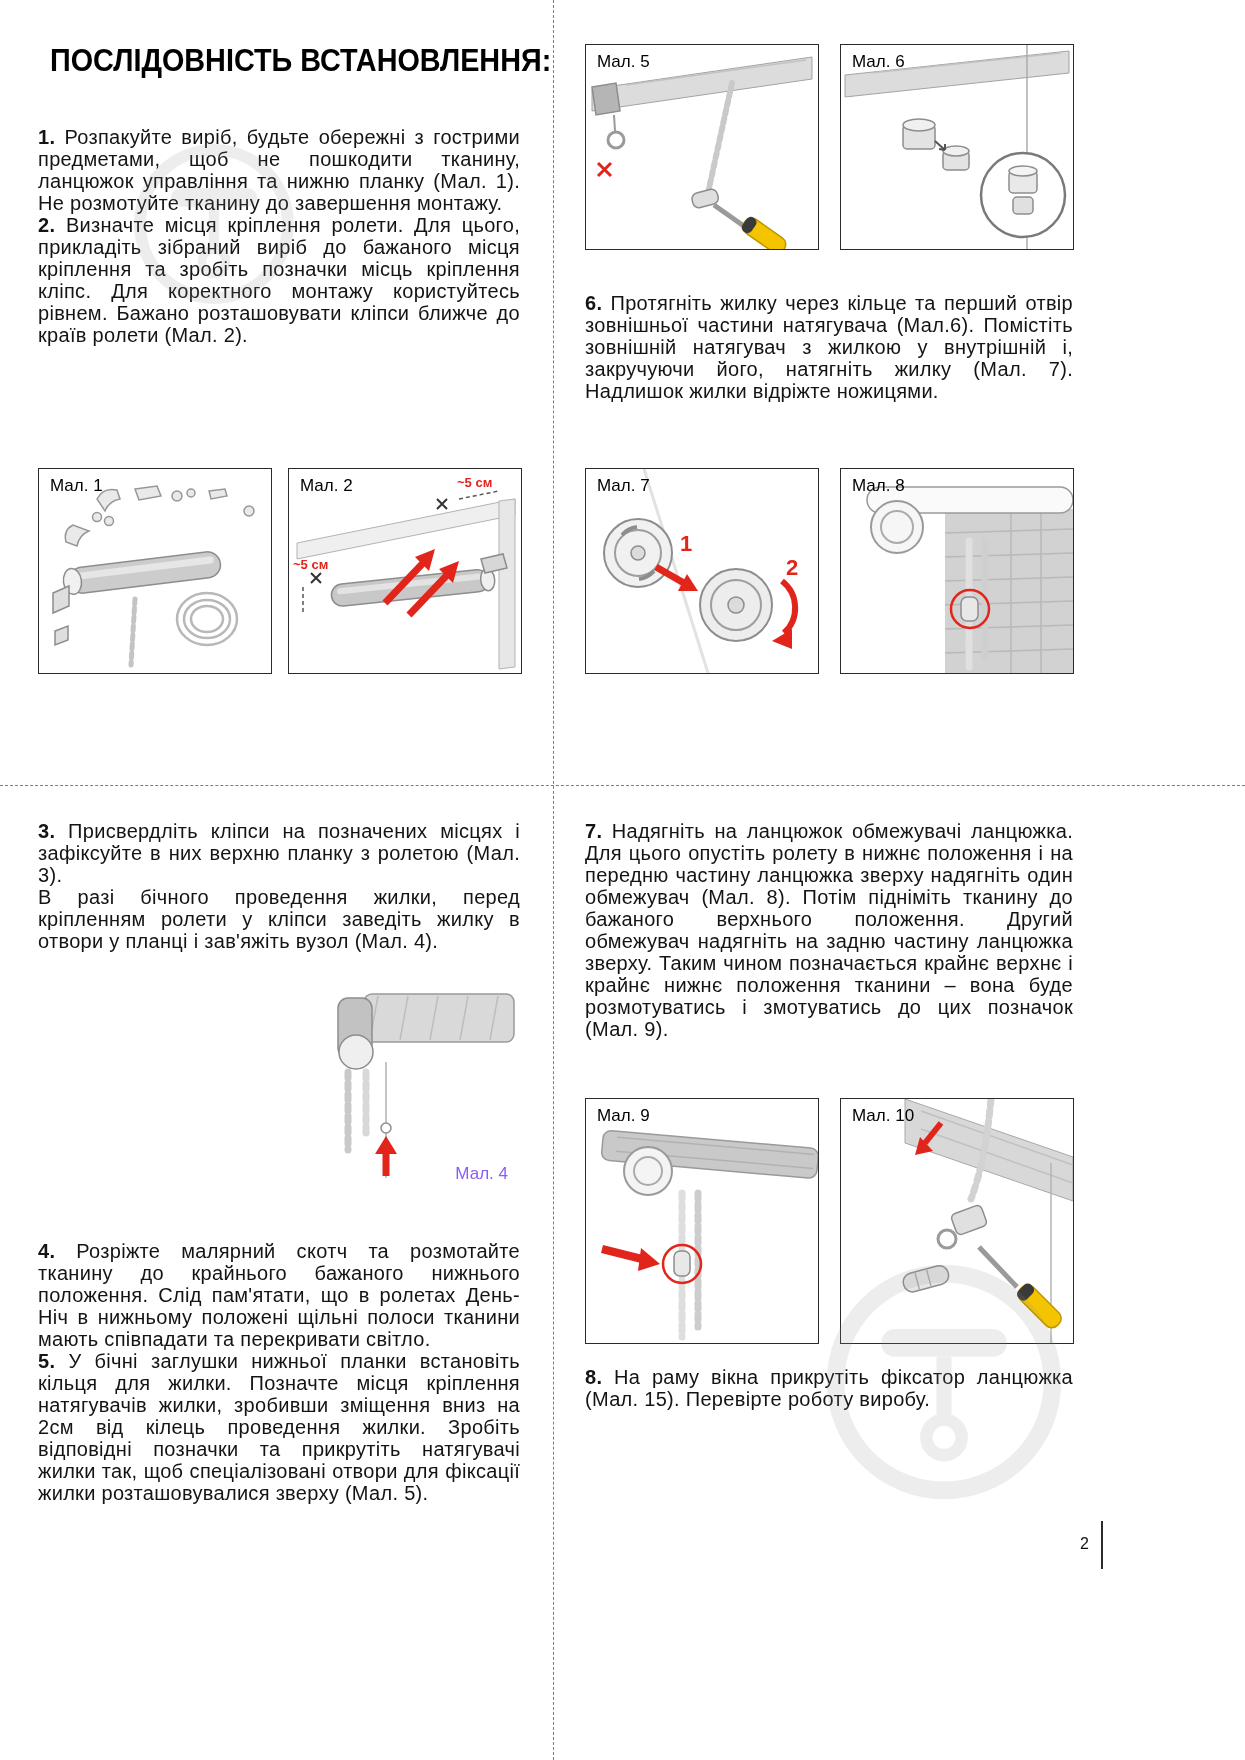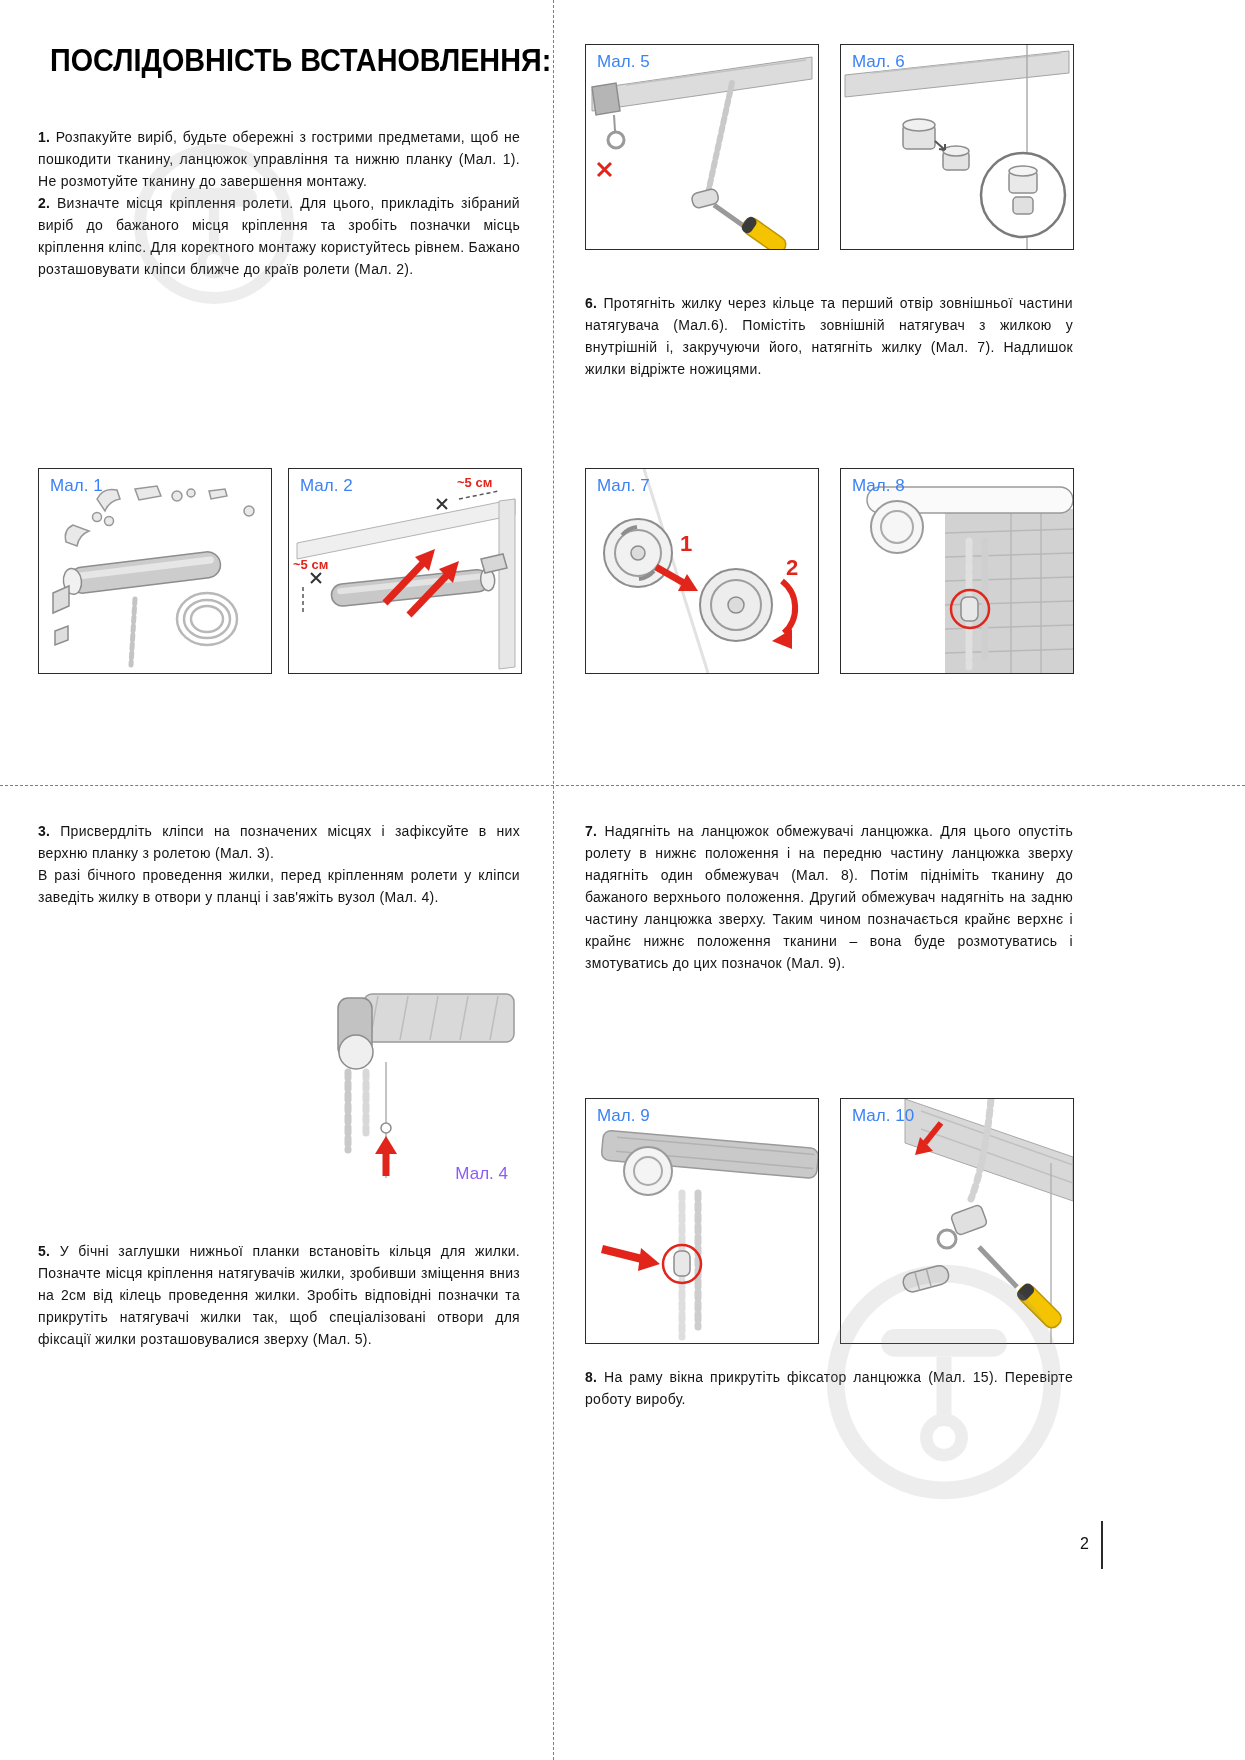--- a/index.html
+++ b/index.html
@@ -5,27 +5,27 @@
   html,body{margin:0;padding:0;}
   body{
     width:1245px;height:1760px;position:relative;background:#ffffff;
     font-family:"Liberation Sans","DejaVu Sans",sans-serif;color:#141414;overflow:hidden;
   }
   .page{position:absolute;inset:0;padding-left:44px;}
   .title{
     position:absolute;left:50px;top:42px;font-size:32px;font-weight:800;color:#000;
     white-space:nowrap;transform:scaleX(.9);transform-origin:left top;letter-spacing:0;
   }
-  .para{position:absolute;text-align:justify;font-size:14px;line-height:22px;letter-spacing:.3px;z-index:3;}
+  .para{position:absolute;text-align:justify;font-size:20px;line-height:22px;letter-spacing:.3px;z-index:3;}
   .para p{margin:0;}
   .num{font-weight:700;}
   .figbox{position:absolute;border:1.5px solid #2b2b2b;background:#fff;z-index:2;}
   .fignoborder{position:absolute;background:#fff;z-index:2;}
   .figbox svg,.fignoborder svg{position:absolute;left:0;top:0;width:100%;height:100%;}
-  .figlabel{position:absolute;left:11px;top:7px;font-size:17px;color:#3b82f6;z-index:3;}
+  .figlabel{position:absolute;left:11px;top:7px;font-size:17px;color:#000000;z-index:3;}
   .figlabel-br{position:absolute;right:12px;bottom:8px;font-size:17px;color:#8b5cf6;z-index:3;}
   .vdash{position:absolute;left:553px;top:0;height:1760px;width:0;border-left:1.5px dashed #7d7d7d;z-index:1;}
   .hdash{position:absolute;left:0;top:785px;width:1245px;height:0;border-top:1.5px dashed #7d7d7d;z-index:1;}
   .watermark{position:absolute;opacity:.15;z-index:5;pointer-events:none;}
   .pagenum{position:absolute;left:1080px;top:1535px;font-size:16px;color:#111;z-index:3;}
   .trimline{position:absolute;left:1101px;top:1521px;width:2px;height:48px;background:#2b2b2b;z-index:3;}
 </style>
 </head>
 <body>
 
@@ -48,20 +48,21 @@
   <div class="para" style="left:38px;top:820px;width:482px;">
     <p><span class="num">3.</span> <span>Присвердліть кліпси на позначених місцях і зафіксуйте в них верхню планку з ролетою (Мал. 3).</span></p>
     <p><span>В разі бічного проведення жилки, перед кріпленням ролети у кліпси заведіть жилку в отвори у планці і зав'яжіть вузол (Мал. 4).</span></p>
   </div>
 
   <div class="para" style="left:585px;top:820px;width:488px;">
     <p><span class="num">7.</span> <span>Надягніть на ланцюжок обмежувачі ланцюжка. Для цього опустіть ролету в нижнє положення і на передню частину ланцюжка зверху надягніть один обмежувач (Мал. 8). Потім підніміть тканину до бажаного верхнього положення. Другий обмежувач надягніть на задню частину ланцюжка зверху. Таким чином позначається крайнє верхнє і крайнє нижнє положення тканини – вона буде розмотуватись і змотуватись до цих позначок (Мал. 9).</span></p>
   </div>
 
   <div class="para" style="left:38px;top:1240px;width:482px;">
+    <p><span class="num">4.</span> <span>Розріжте малярний скотч та розмотайте тканину до крайнього бажаного нижнього положення. Слід пам'ятати, що в ролетах День-Ніч в нижньому положені щільні полоси тканини мають співпадати та перекривати світло.</span></p>
     <p><span class="num">5.</span> <span>У бічні заглушки нижньої планки встановіть кільця для жилки. Позначте місця кріплення натягувачів жилки, зробивши зміщення вниз на 2см від кілець проведення жилки. Зробіть відповідні позначки та прикрутіть натягувачі жилки так, щоб спеціалізовані отвори для фіксації жилки розташовувалися зверху (Мал. 5).</span></p>
   </div>
 
   <div class="para" style="left:585px;top:1366px;width:488px;">
     <p><span class="num">8.</span> <span>На раму вікна прикрутіть фіксатор ланцюжка (Мал. 15). Перевірте роботу виробу.</span></p>
   </div>
 
   <div class="figbox" style="left:38px;top:468px;width:232px;height:204px;">
     <svg viewBox="0 0 232 204">
       <g fill="#e9e9e9" stroke="#979797" stroke-width="1.5">

